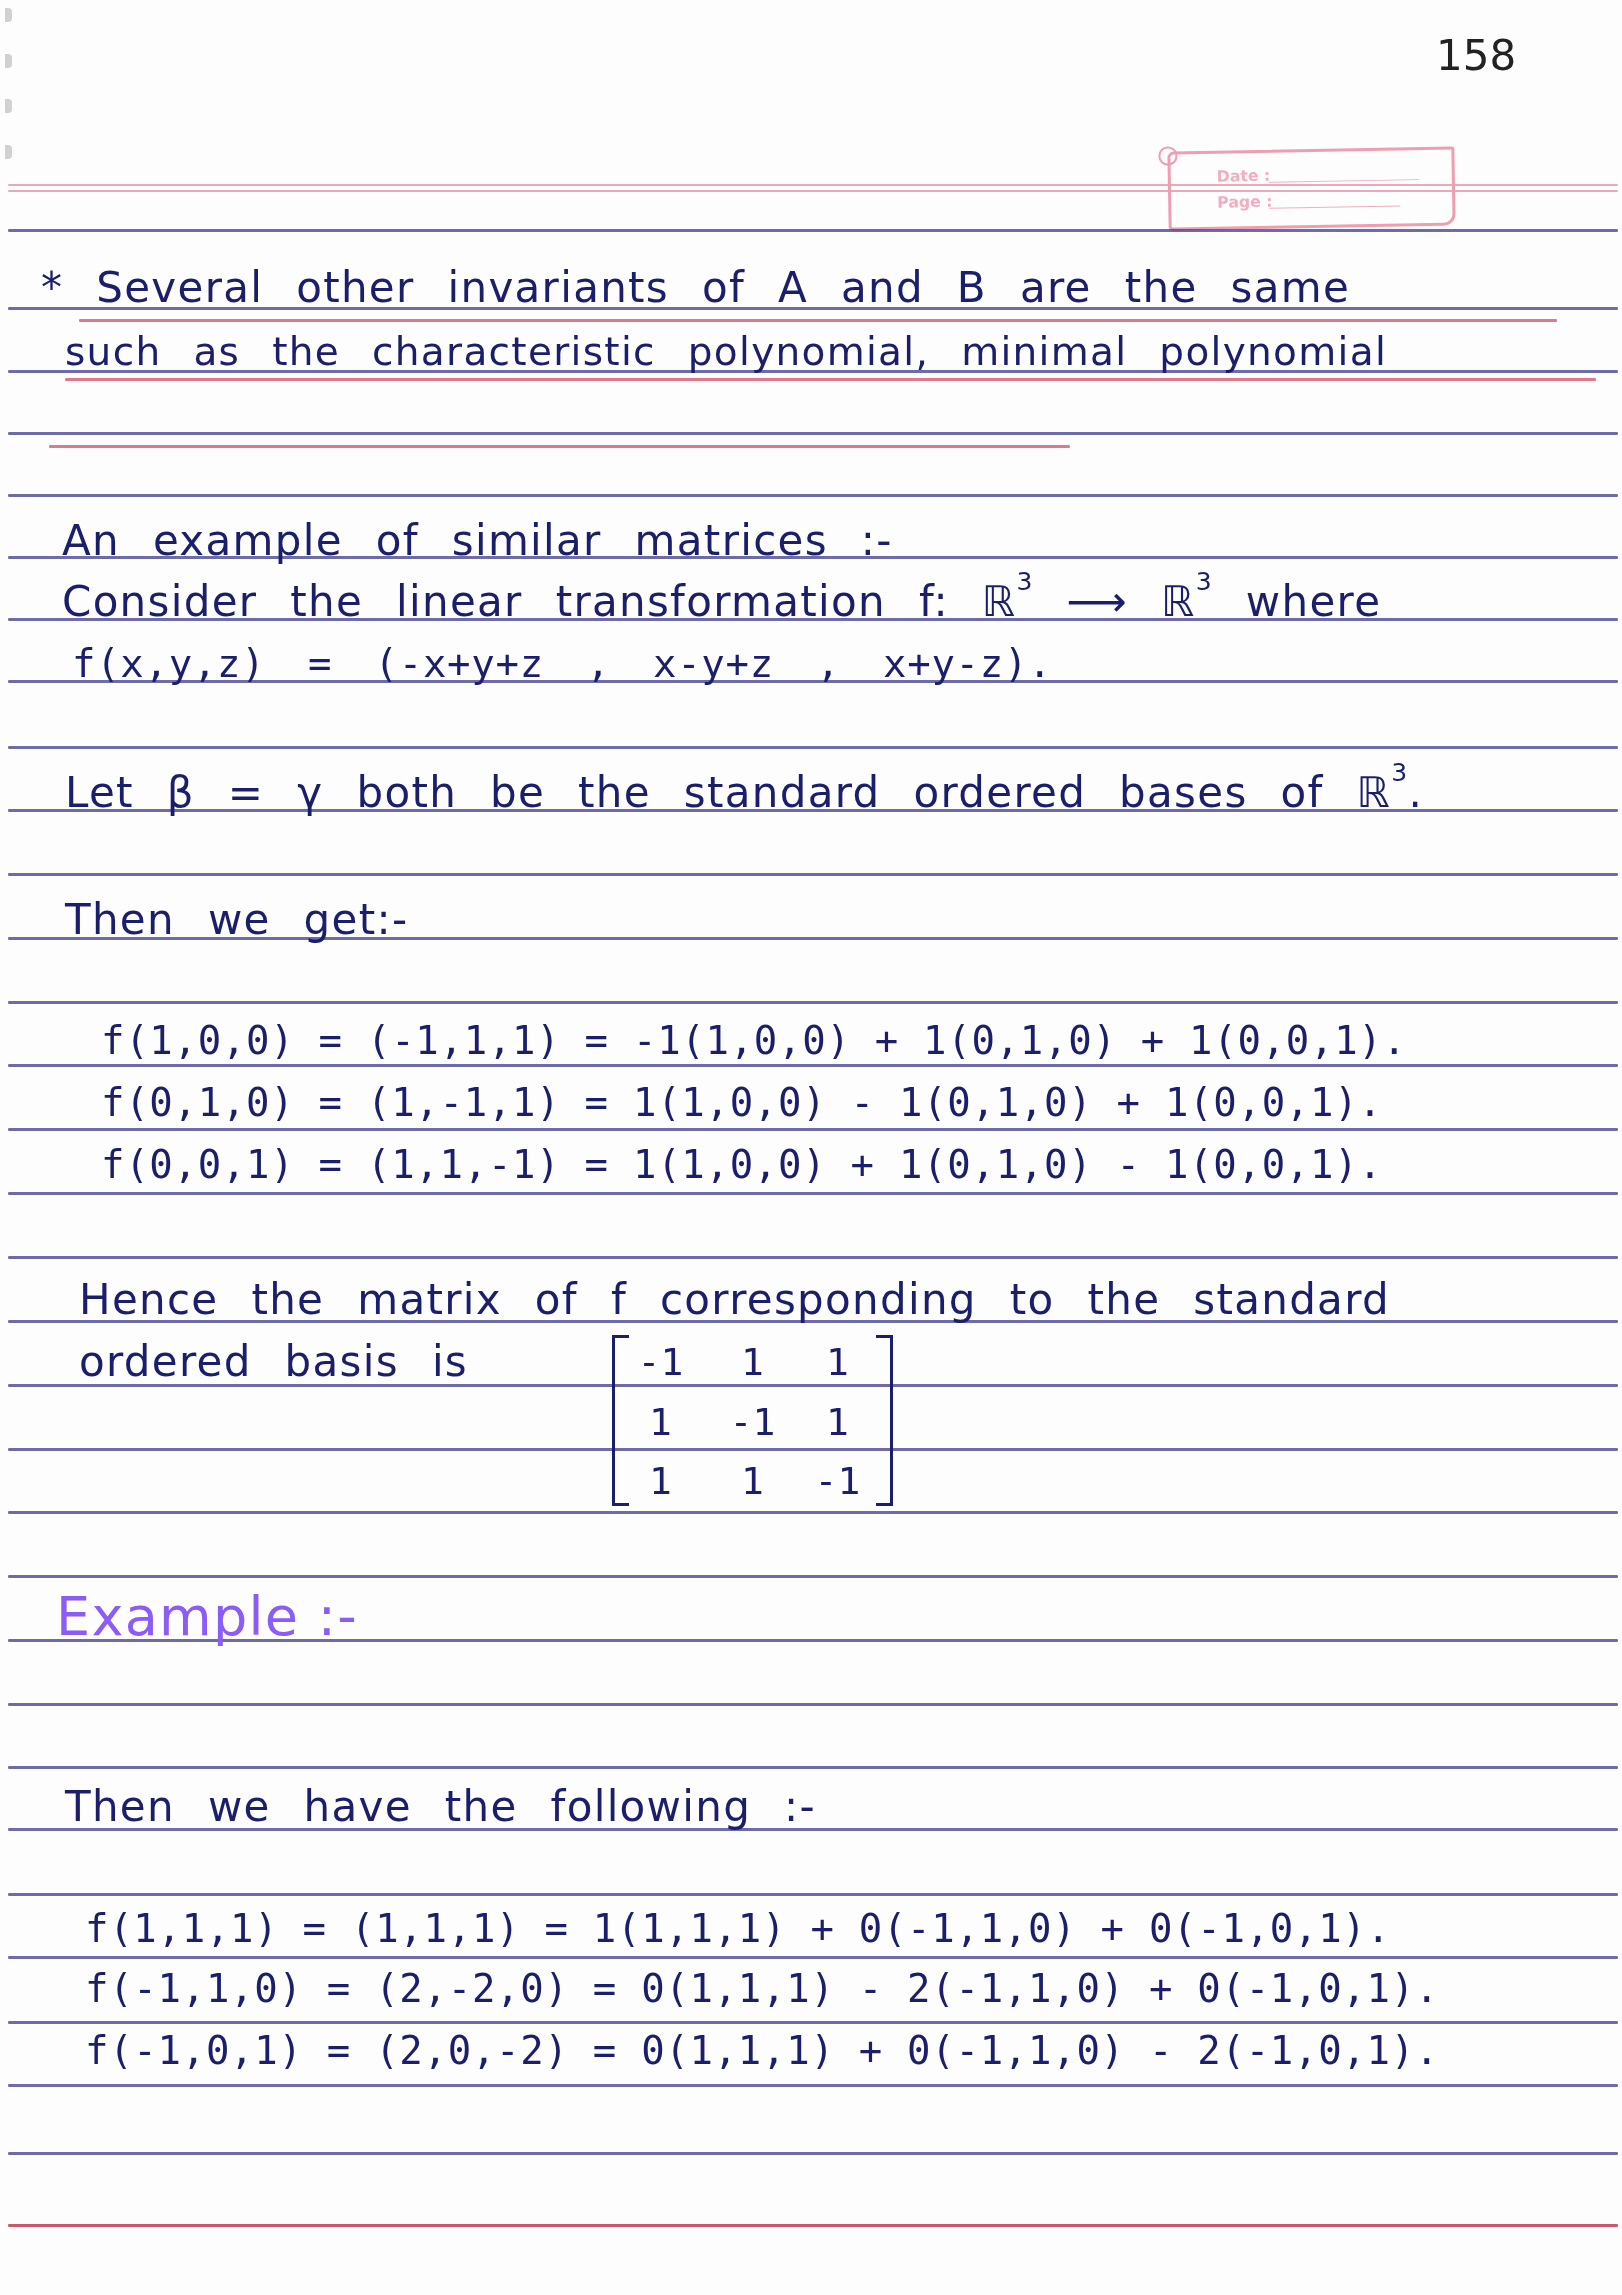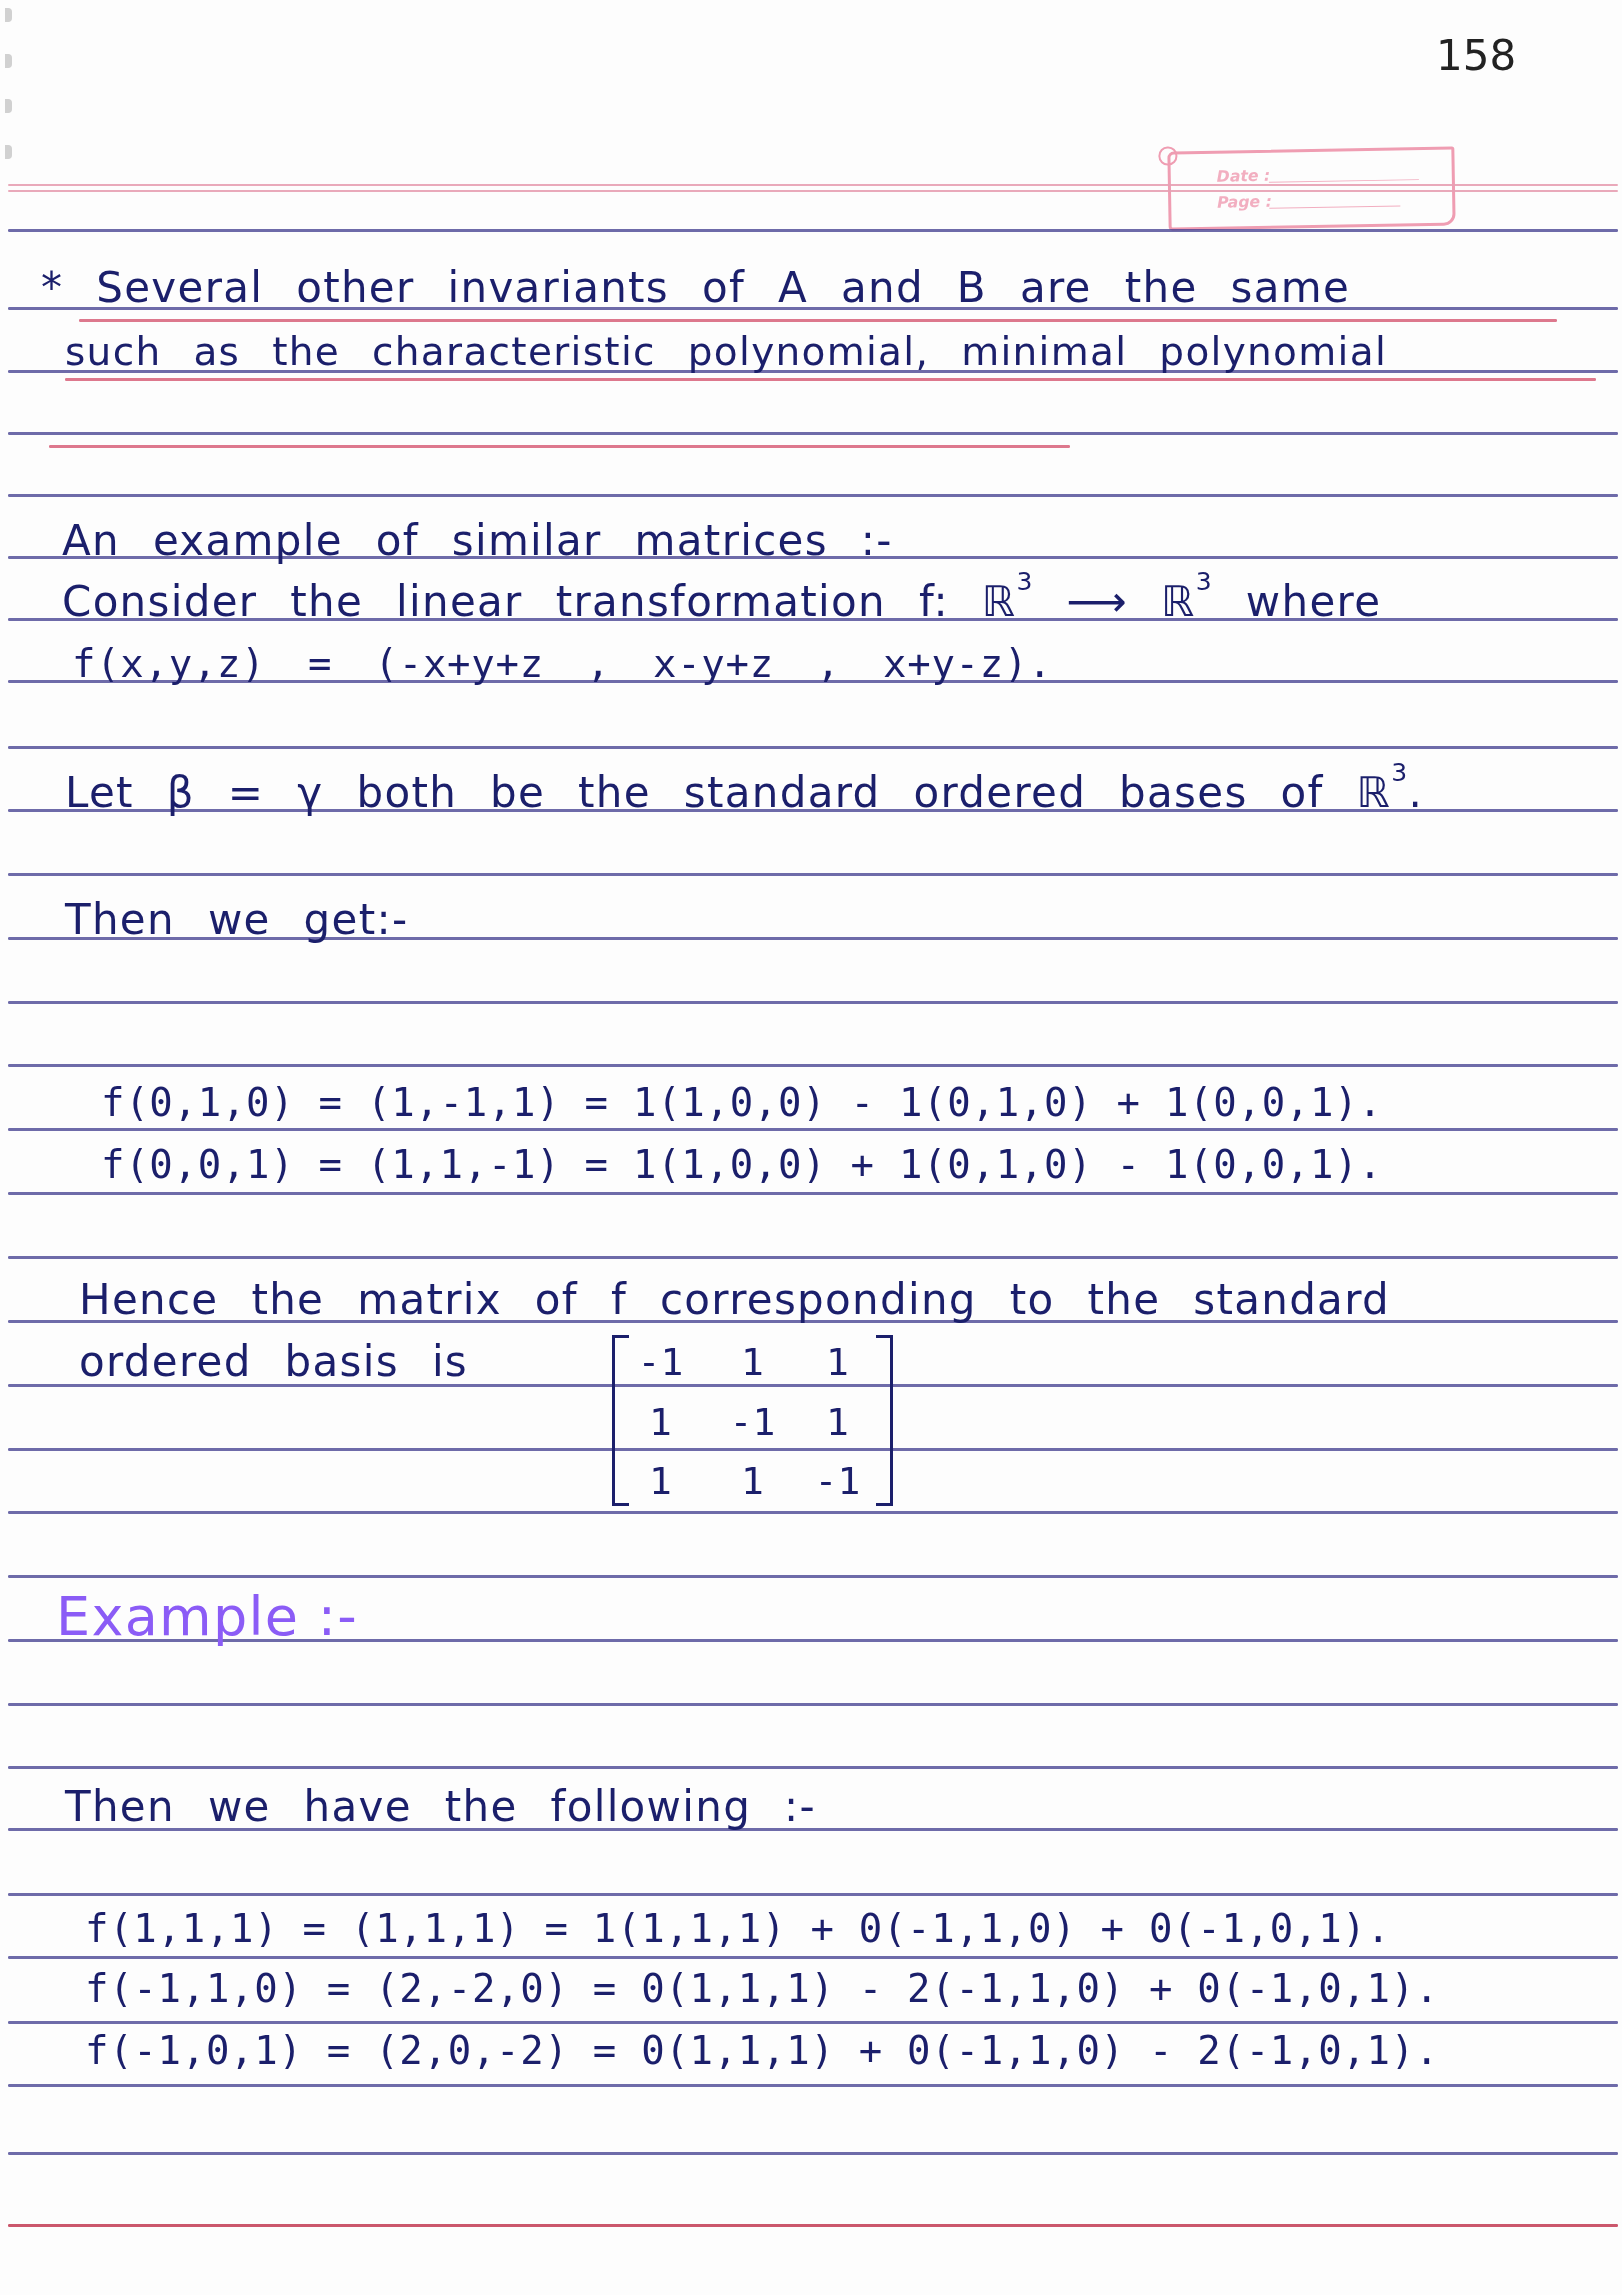--- a/index.html
+++ b/index.html
@@ -21,21 +21,21 @@
   .ink.math { font-family:"DejaVu Sans Mono", monospace; font-size:39px; letter-spacing:0.7px; }
   .ink.spread { word-spacing:18.3px; }
   .underline-red {
     position:absolute; height:2.6px; background:#d24b67; opacity:0.75; border-radius:1.3px;
   }
   .page-number { position:absolute; left:1436px; top:31px; font-size:42px; color:#222; font-family:"DejaVu Sans", sans-serif; }
   .stamp {
     position:absolute; left:1168px; top:149px; width:281px; height:73px;
     border:3.3px solid #ef9db2; border-radius:6.5px 2.6px 11.8px 3.9px; transform:rotate(-1deg);
   }
-  .stamp-row { position:absolute; left:46px; color:#f2aec0; font-style:italic; font-weight:bold; font-size:15.7px; font-family:"DejaVu Sans", sans-serif; }
+  .stamp-row { position:absolute; left:46px; color:#f2aec0; font-weight:bold; font-size:15.7px; font-family:"DejaVu Sans", sans-serif; }
   .stamp-line { position:absolute; height:1.3px; background:#f2aec0; }
   .stamp-ribbon { position:absolute; left:-11.8px; top:-7.9px; width:14.4px; height:14.4px; border:2.6px solid #ef9db2; border-radius:50%; }
   .sup { font-size:25px; vertical-align:top; position:relative; top:-11.8px; }
   .matrix {
     position:absolute; left:612px; top:1335px; width:275px; height:171px;
     border-left:3.3px solid #1b1f6b; border-right:3.3px solid #1b1f6b;
   }
   .matrix::before, .matrix::after { content:""; position:absolute; width:14.4px; top:0; bottom:0; border-top:3.3px solid #1b1f6b; border-bottom:3.3px solid #1b1f6b; }
   .matrix::before { left:0; }
   .matrix::after { right:0; }
@@ -109,20 +109,21 @@
     <span>where</span>
   </div>
   <div class="ink math spread" style="left:72px; top:644px">f(x,y,z) = (-x+y+z , x-y+z , x+y-z).</div>
 
   <div class="ink spread" style="left:65px; top:772px">
     <span>Let β = γ both be the standard ordered bases of ℝ</span><span class="sup">3</span><span>.</span>
   </div>
 
   <div class="ink spread" style="left:65px; top:899px">Then we get:-</div>
 
+  <div class="ink math" style="left:101px; top:1021px">f(1,0,0) = (-1,1,1)  = -1(1,0,0) + 1(0,1,0) + 1(0,0,1).</div>
   <div class="ink math" style="left:101px; top:1083px">f(0,1,0) = (1,-1,1)  =  1(1,0,0) - 1(0,1,0) + 1(0,0,1).</div>
   <div class="ink math" style="left:101px; top:1145px">f(0,0,1) = (1,1,-1)  =  1(1,0,0) + 1(0,1,0) - 1(0,0,1).</div>
 
   <div class="ink spread" style="left:79px; top:1279px">Hence the matrix of f corresponding to the standard</div>
   <div class="ink spread" style="left:79px; top:1341px">ordered basis is</div>
 
   <div class="matrix">
     <div class="matrix-cell" style="left:13px; top:5.2px">-1</div>
     <div class="matrix-cell" style="left:105px; top:5.2px">1</div>
     <div class="matrix-cell" style="left:190px; top:5.2px">1</div>

